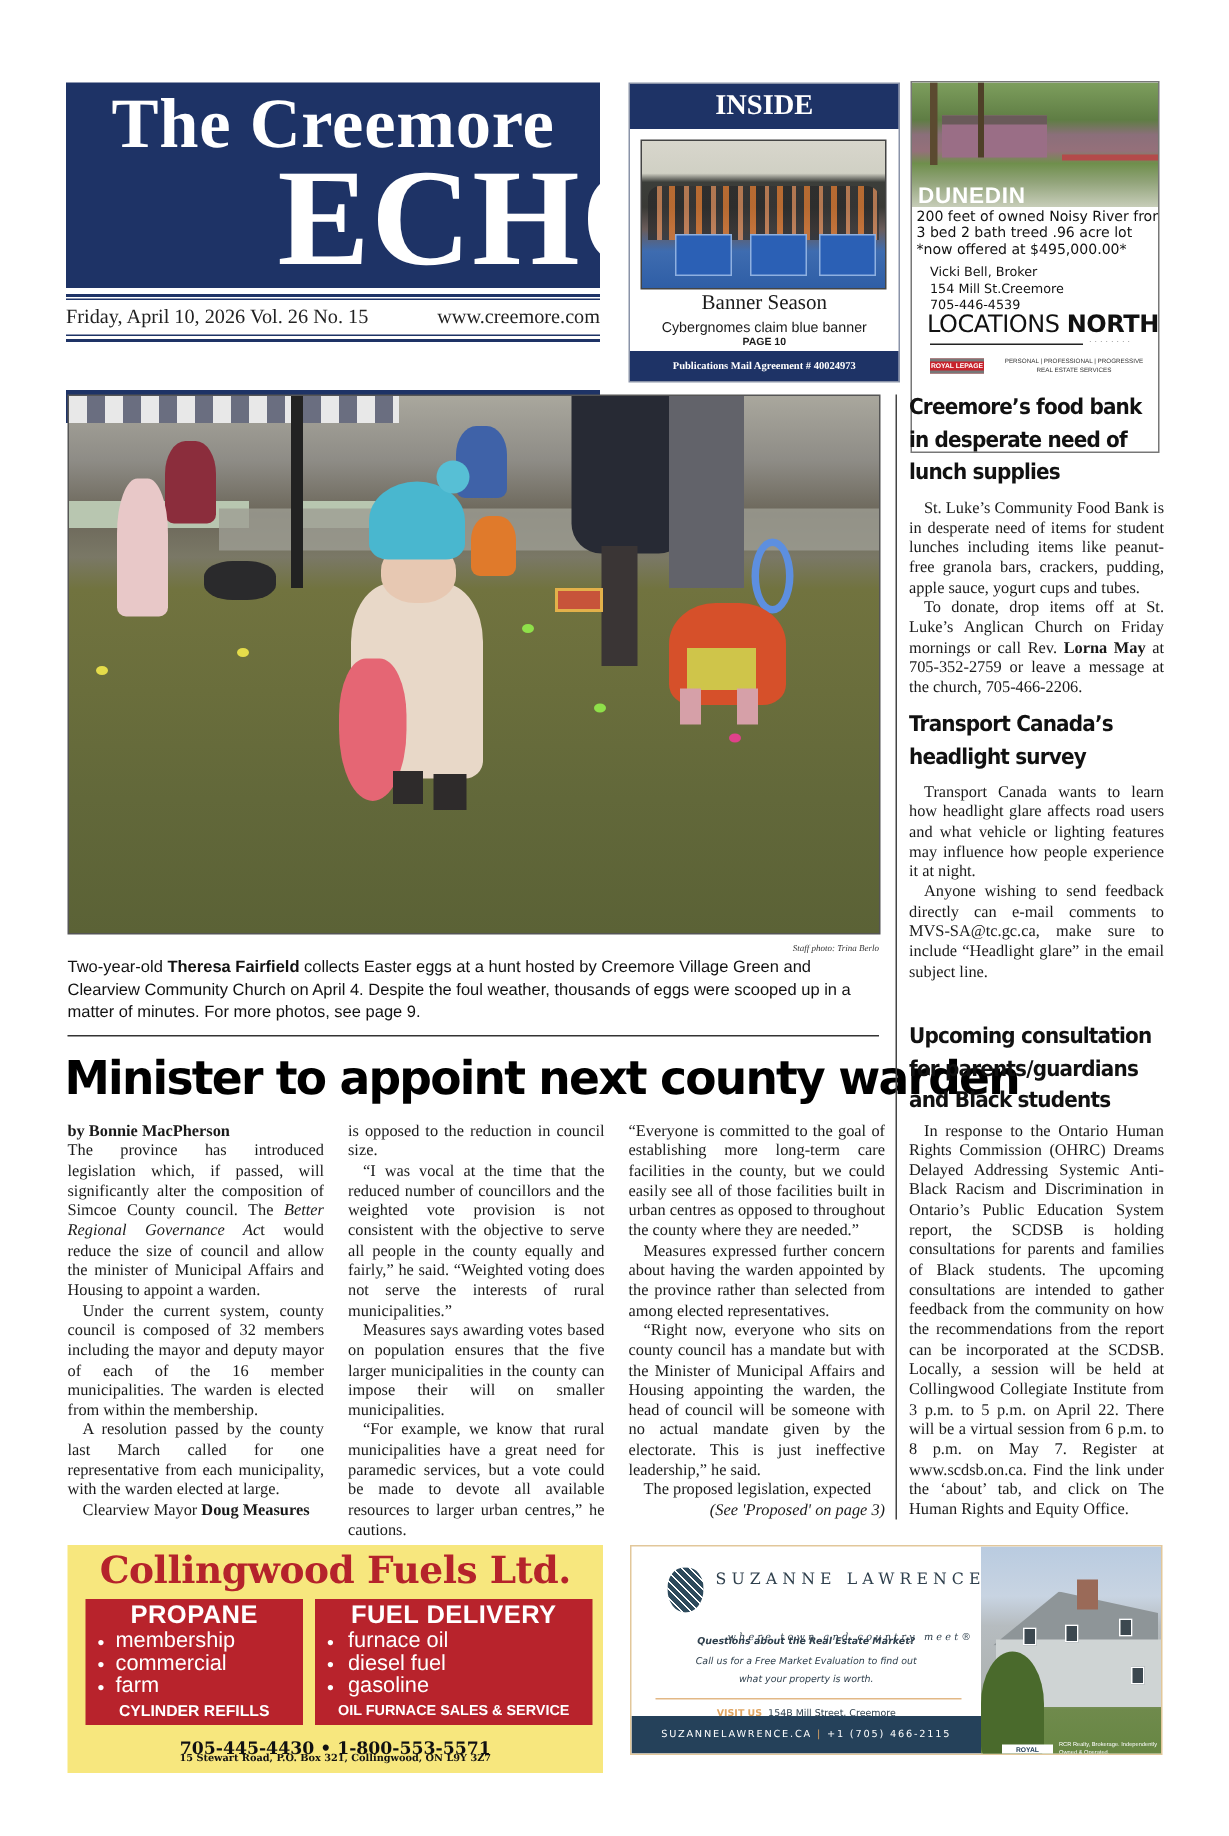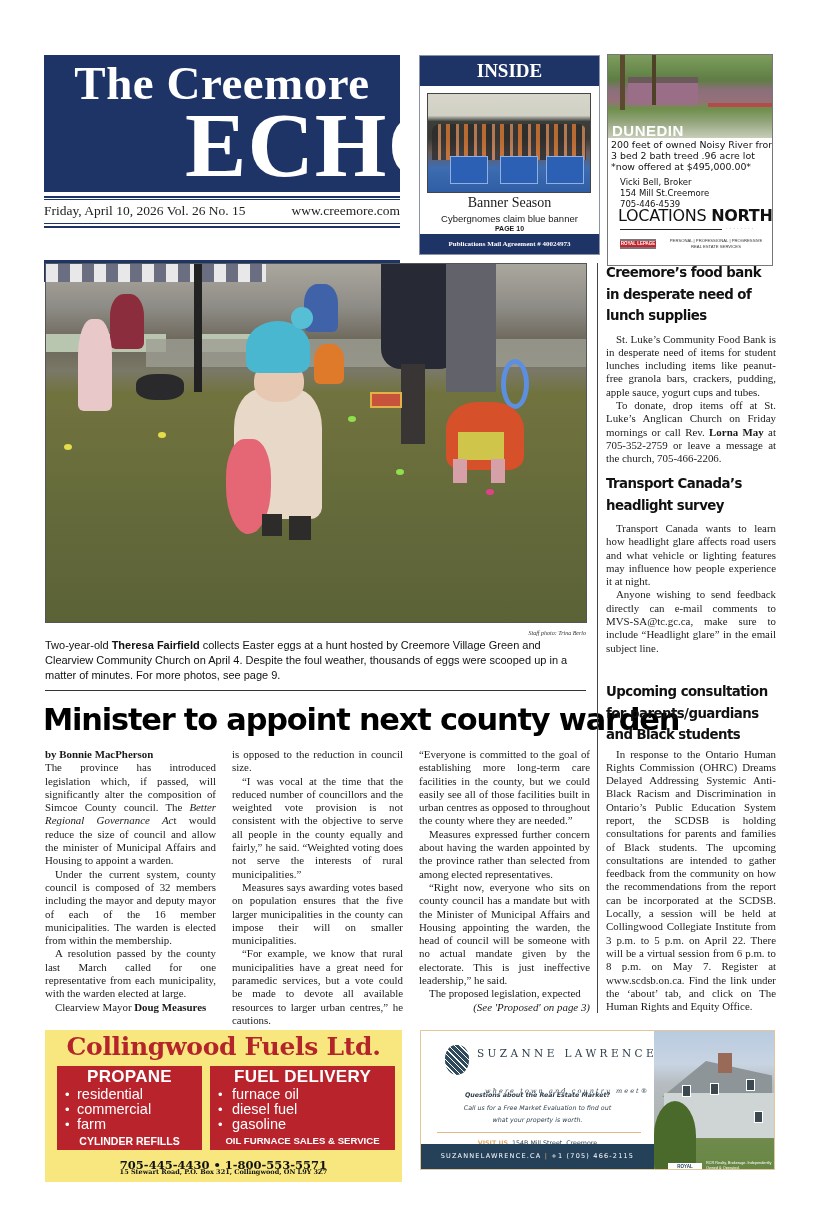--- a/index.html
+++ b/index.html
@@ -29,21 +29,21 @@
   .inside-photo .crowd { position: absolute; left: 4px; top: 30px; width: 154px; height: 36px;
     background: repeating-linear-gradient(90deg, #2a2a2a 0 6px, #d98b5a 6px 9px, #333 9px 14px, #e07a30 14px 18px); opacity: .75; border-radius: 8px 8px 0 0; }
   .inside-photo .mat { position: absolute; top: 62px; width: 38px; height: 28px; background: #2b60b5; border: 1px solid #8fb0e0; }
   .inside-title { position: absolute; left: 0; top: 139px; width: 100%; text-align: center; font-size: 14px; line-height: 16px; }
   .inside-sub { position: absolute; left: 0; top: 157px; width: 100%; text-align: center; font-family: "Liberation Sans", sans-serif; font-size: 9.5px; line-height: 12px; }
   .inside-page { position: absolute; left: 0; top: 168px; width: 100%; text-align: center; font-family: "Liberation Sans", sans-serif; font-size: 7px; font-weight: bold; line-height: 10px; }
   .inside-foot { position: absolute; left: 0; bottom: 0; width: 100%; height: 20px; background: #1e3366; color: #fff;
     font-size: 7px; font-weight: bold; line-height: 20px; text-align: center; }
 
   
-  #dunedin { left: 607px; top: 54px; width: 166px; height: 212px; border: 1px solid #777; background: #fff; overflow: hidden; }
+  #dunedin { left: 607px; top: 54px; width: 166px; height: 248px; border: 1px solid #777; background: #fff; overflow: hidden; }
   .dun-photo { position: absolute; left: 0; top: 0; width: 100%; height: 83px;
     background: linear-gradient(180deg, #7d9e5d 0%, #5f7d44 30%, #8b6f7a 42%, #95707a 55%, #6f8f4c 65%, #92a47a 80%, #c7cdb9 100%); }
   .dun-photo .house { position: absolute; left: 20px; top: 22px; width: 70px; height: 28px; background: #9a6e86; border-top: 6px solid #6a5a5a; }
   .dun-photo .tree1 { position: absolute; left: 12px; top: 0; width: 5px; height: 55px; background: #5b4a30; }
   .dun-photo .tree2 { position: absolute; left: 44px; top: 0; width: 4px; height: 50px; background: #4f4028; }
   .dun-photo .bridge { position: absolute; left: 100px; top: 48px; width: 66px; height: 4px; background: #b44a4a; }
   .dun-name { position: absolute; left: 4px; top: 68px; color: #fff; font-family: "Liberation Sans", sans-serif; font-weight: bold; font-size: 15px; line-height: 16px; letter-spacing: 0.5px; }
   .dun-lines { position: absolute; left: 3px; top: 84px; width: 162px; font-family: "DejaVu Sans", sans-serif; font-size: 9.4px; line-height: 11px; color: #111; white-space: nowrap; }
   .dun-contact { position: absolute; left: 12px; top: 122px; font-family: "DejaVu Sans", sans-serif; font-size: 8.5px; line-height: 11px; color: #111; white-space: nowrap; }
   .dun-brand { position: absolute; left: 10px; top: 152px; font-family: "DejaVu Sans", sans-serif; font-size: 16px; line-height: 18px; color: #111; letter-spacing: -0.3px; white-space: nowrap; }
@@ -306,21 +306,21 @@
   <div class="body" style="margin-top:2px">
     <p>In response to the Ontario Human Rights Commission (OHRC) Dreams Delayed Addressing Systemic Anti-Black Racism and Discrimination in Ontario’s Public Education System report, the SCDSB is holding consultations for parents and families of Black students. The upcoming consultations are intended to gather feedback from the community on how the recommendations from the report can be incorporated at the SCDSB. Locally, a session will be held at Collingwood Collegiate Institute from 3 p.m. to 5 p.m. on April 22. There will be a virtual session from 6 p.m. to 8 p.m. on May 7. Register at www.scdsb.on.ca. Find the link under the ‘about’ tab, and click on The Human Rights and Equity Office.</p>
   </div>
 </div>
 
 <div id="fuels" class="abs">
   <div class="fuels-title">Collingwood Fuels Ltd.</div>
   <div id="fuels-left" class="fuels-box">
     <div class="h">PROPANE</div>
     <ul>
-      <li>residential</li>
+      <li>membership</li>
       <li>commercial</li>
       <li>farm</li>
     </ul>
     <div class="foot">CYLINDER REFILLS</div>
   </div>
   <div id="fuels-right" class="fuels-box">
     <div class="h">FUEL DELIVERY</div>
     <ul>
       <li>furnace oil</li>
       <li>diesel fuel</li>

